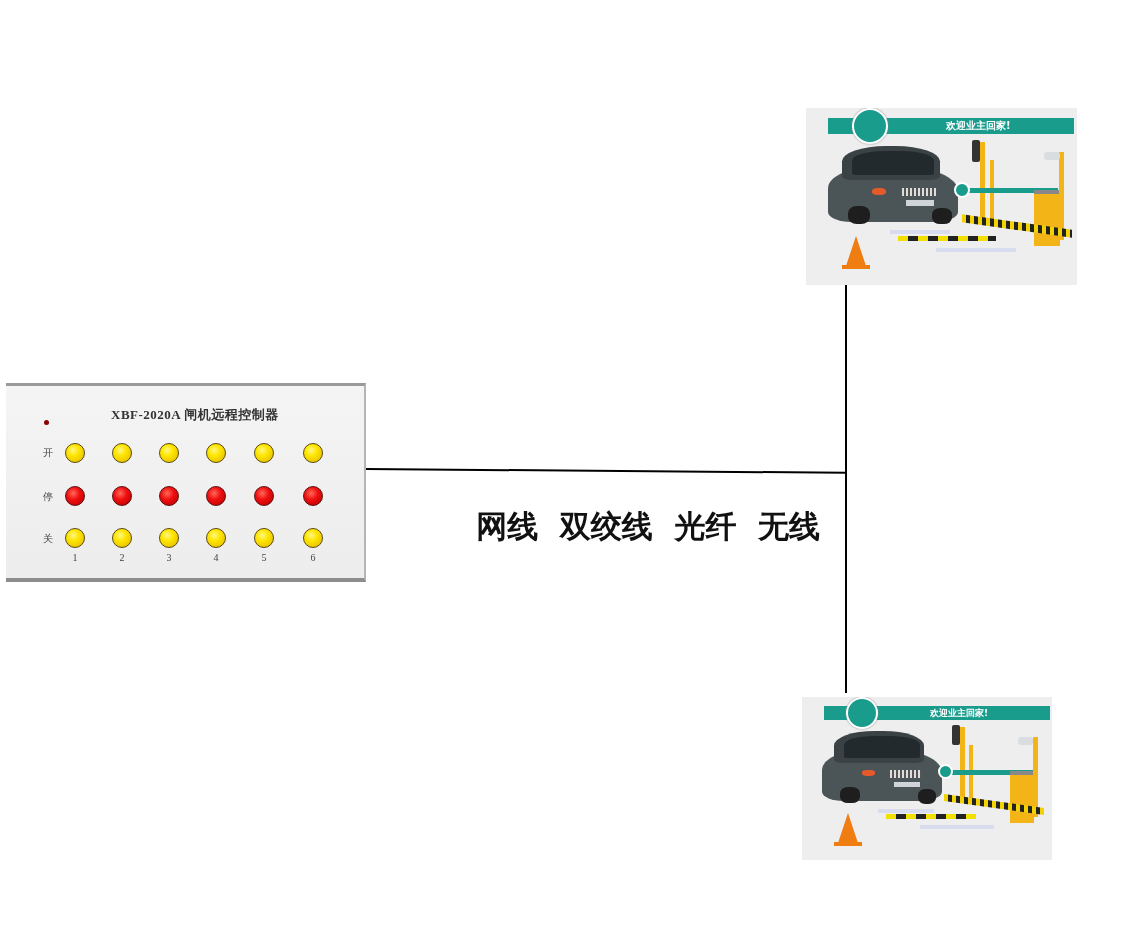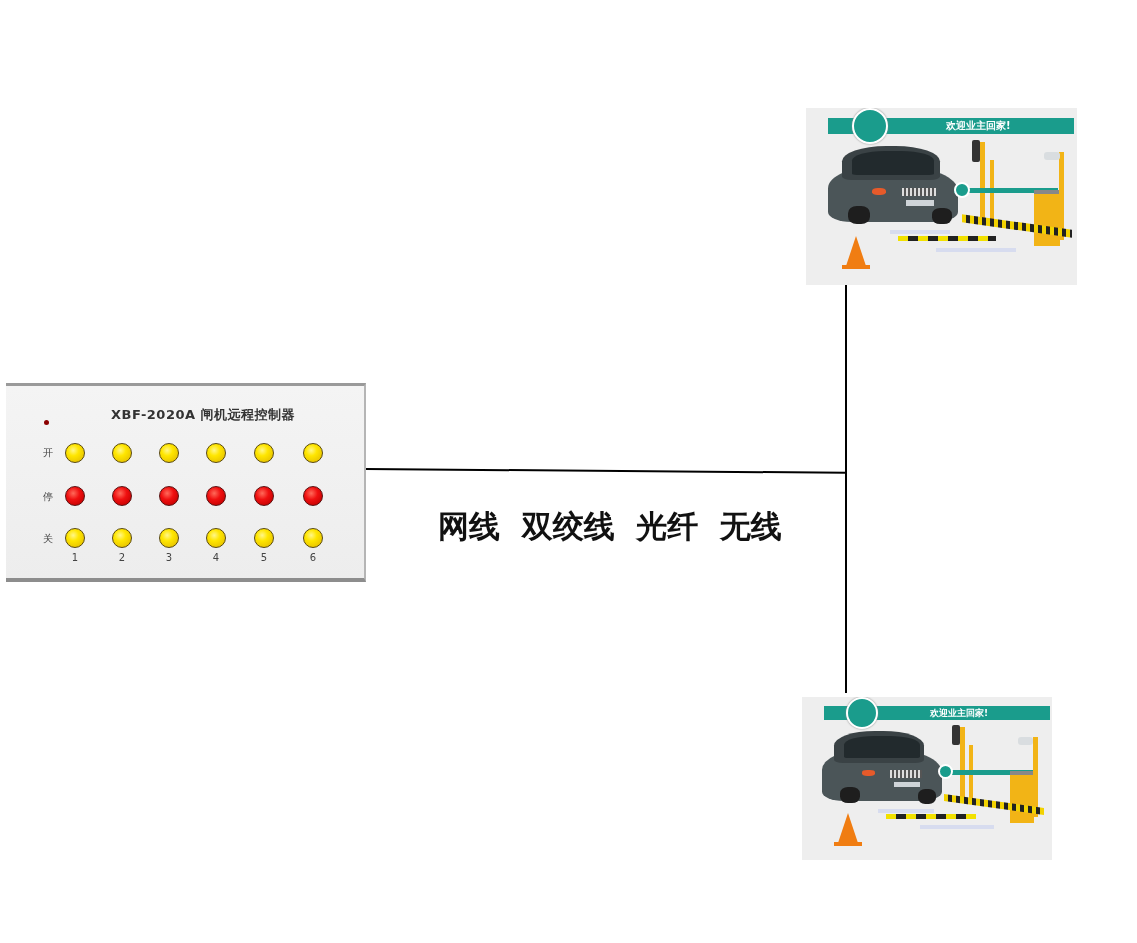--- a/index.html
+++ b/index.html
@@ -2,35 +2,35 @@
 <html><head>
   <meta charset="utf-8">
   <style>
     html, body { margin:0; padding:0; background:#ffffff; }
     body { width:1137px; height:943px; position:relative; overflow:hidden; font-family:"DejaVu Sans", sans-serif; }
 
     
     .panel { position:absolute; left:6px; top:383px; width:360px; height:199px;
       background:linear-gradient(180deg,#f4f4f4 0%,#ededed 100%);
       border-top:3px solid #9a9a9a; border-bottom:4px solid #8d8d8d;
-      border-right:2px solid #b5b5b5; box-sizing:border-box; }
+      border-right:2px solid #b5b5b5; box-sizing:border-box;font-family:Liberation Serif, serif; }
     .panel-title { position:absolute; left:105px; top:20px; font-size:13px; color:#333; letter-spacing:0.5px; white-space:nowrap; font-weight:bold; }
     .power-led { position:absolute; left:38px; top:34px; width:5px; height:5px; border-radius:50%; background:#8b0000; }
     .row-label { position:absolute; left:37px; font-size:10px; color:#444; }
     .btn { position:absolute; width:20px; height:20px; border-radius:50%; box-sizing:border-box; border:1px solid #5a4a10; }
     .btn.yellow { background:radial-gradient(circle at 40% 35%,#fff68a 0%,#ffe600 35%,#e8c400 80%,#a88c00 100%); }
     .btn.red { background:radial-gradient(circle at 40% 35%,#ff6a5a 0%,#f01010 40%,#c20000 85%,#6d0000 100%); border-color:#5a1010; }
     .col-num { position:absolute; font-size:10px; color:#444; width:20px; text-align:center; }
 
     
     .hline { position:absolute; left:366px; top:468px; width:480px; height:2px; background:#000; transform:rotate(0.45deg); transform-origin:left center; }
     .vline { position:absolute; left:845px; top:283px; width:2px; height:410px; background:#000; }
 
     
-    .caption { position:absolute; left:400px; top:502px; width:420px; text-align:center; font-size:31px; font-weight:bold; color:#111; line-height:48px; }
+    .caption { position:absolute; left:400px; top:502px; width:420px; text-align:right; font-size:31px; font-weight:bold; color:#111; line-height:48px; }
     .caption div { white-space:pre; }
 
     
     .gate { position:absolute; background:#eeeeee; overflow:hidden; }
     .gate .banner { position:absolute; background:#1a9c8c; }
     .gate .banner-text { position:absolute; color:#fff; font-weight:bold; white-space:nowrap; }
     .gate .circle { position:absolute; border-radius:50%; background:#1a9c8c; border:2px solid #fff; box-shadow:0 0 2px #888; }
     .gate .car-body { position:absolute; background:#4b5558; border-radius:40% 45% 18% 18%; }
     .gate .car-roof { position:absolute; background:#3a4245; border-radius:45% 45% 10% 10%; }
     .gate .windshield { position:absolute; background:#222a2d; border-radius:40% 40% 6% 6%; }

